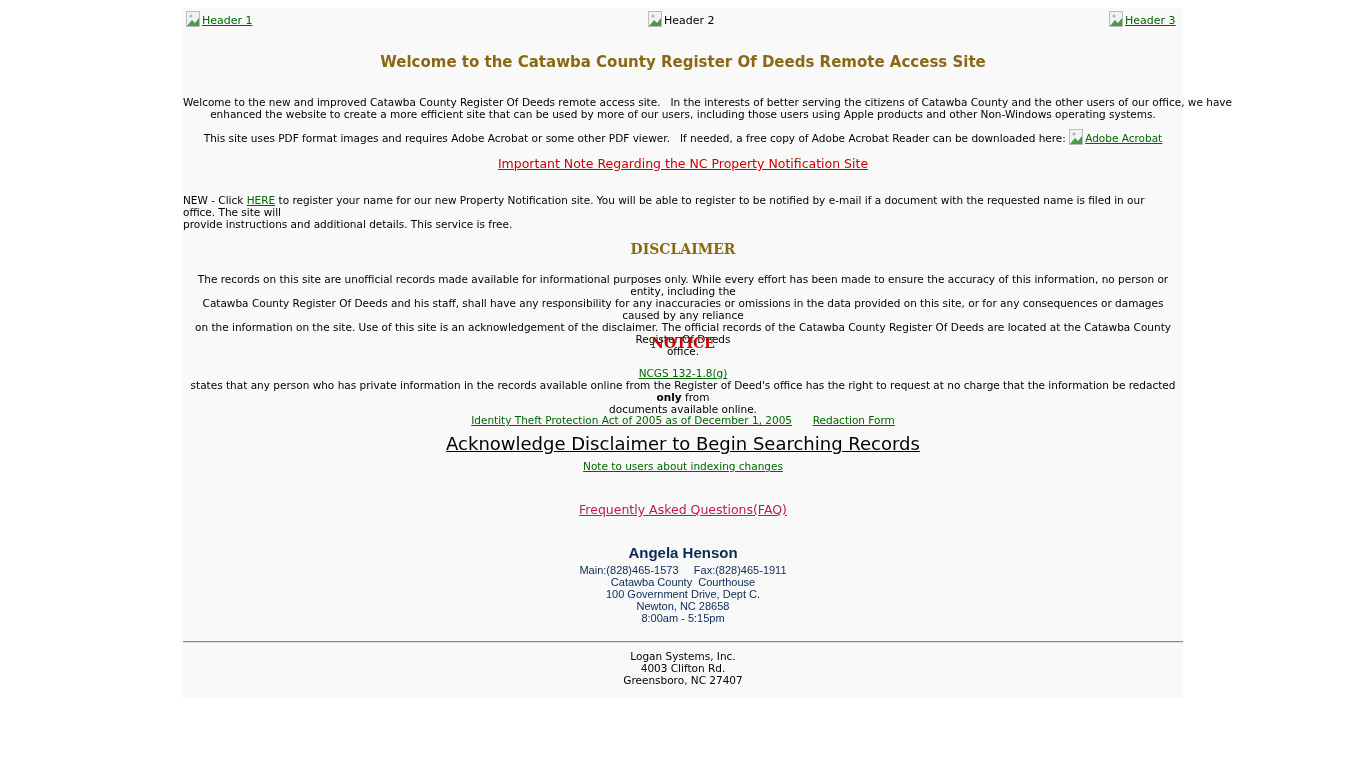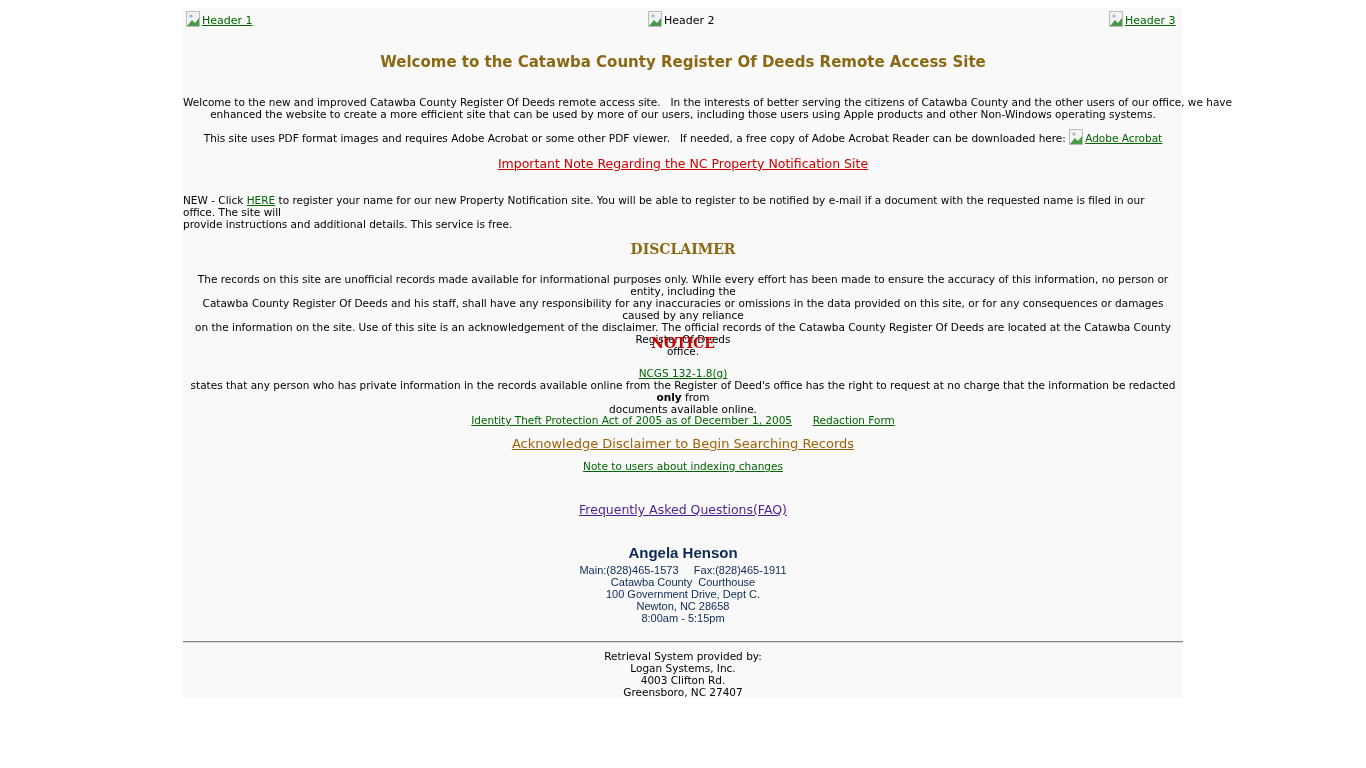--- a/index.html
+++ b/index.html
@@ -10,22 +10,22 @@
   .center { text-align: center; }
   .small { font-size: 10.5px; line-height: 12px; }
   .broken-img { display: inline-block; width: 16px; height: 16px; vertical-align: -3px; position: relative; }
   .broken-img svg { width: 16px; height: 16px; }
   .hdr { font-size: 11px; line-height: 16px; }
   .title { font-weight: bold; color: #8b6914; font-size: 15px; }
   .serif-title { font-family: "DejaVu Serif", serif; font-weight: bold; font-size: 14px; }
   .disclaimer-title { color: #8b6914; }
   .notice-title { color: #cc0000; }
   .red-link { color: #cc0000; font-size: 12.5px; }
-  .blue-link { color: #a16207; font-size: 13px; text-align: right; }
-  .green-link-big { color: #4c1d95; font-size: 12.5px; }
+  .blue-link { color: #000000; font-size: 18px; text-align: right; }
+  .green-link-big { color: #be185d; font-size: 12.5px; }
   .contact { font-family: "Liberation Sans", sans-serif; color: #0a2a55; font-size: 11px; line-height: 12px; }
   .contact-name { font-family: "Liberation Sans", sans-serif; color: #0a2a55; font-weight: bold; font-size: 15px; }
   .hr { position: absolute; left: 0; width: 1000px; height: 0; border-top: 1px solid #888; border-bottom: 1px solid #ddd; }
   b { font-weight: bold; }
 </style>
 </head>
 <body>
 
 <div class="page">
 
@@ -126,19 +126,18 @@
     <div style="white-space:pre;">Main:(828)465-1573     Fax:(828)465-1911</div>
     <div style="white-space:pre;">Catawba County  Courthouse</div>
     <div>100 Government Drive, Dept C.</div>
     <div>Newton, NC 28658</div>
     <div>8:00am - 5:15pm</div>
   </div>
 
   <div class="hr" style="top:633px;"></div>
 
   <div class="abs center small" style="left:0; top:642px; width:1000px;">
-    <div>Retrieval System provided by:</div>
     <div>Logan Systems, Inc.</div>
     <div>4003 Clifton Rd.</div>
     <div>Greensboro, NC 27407</div>
   </div>
 
 </div>
 
 </body></html>

